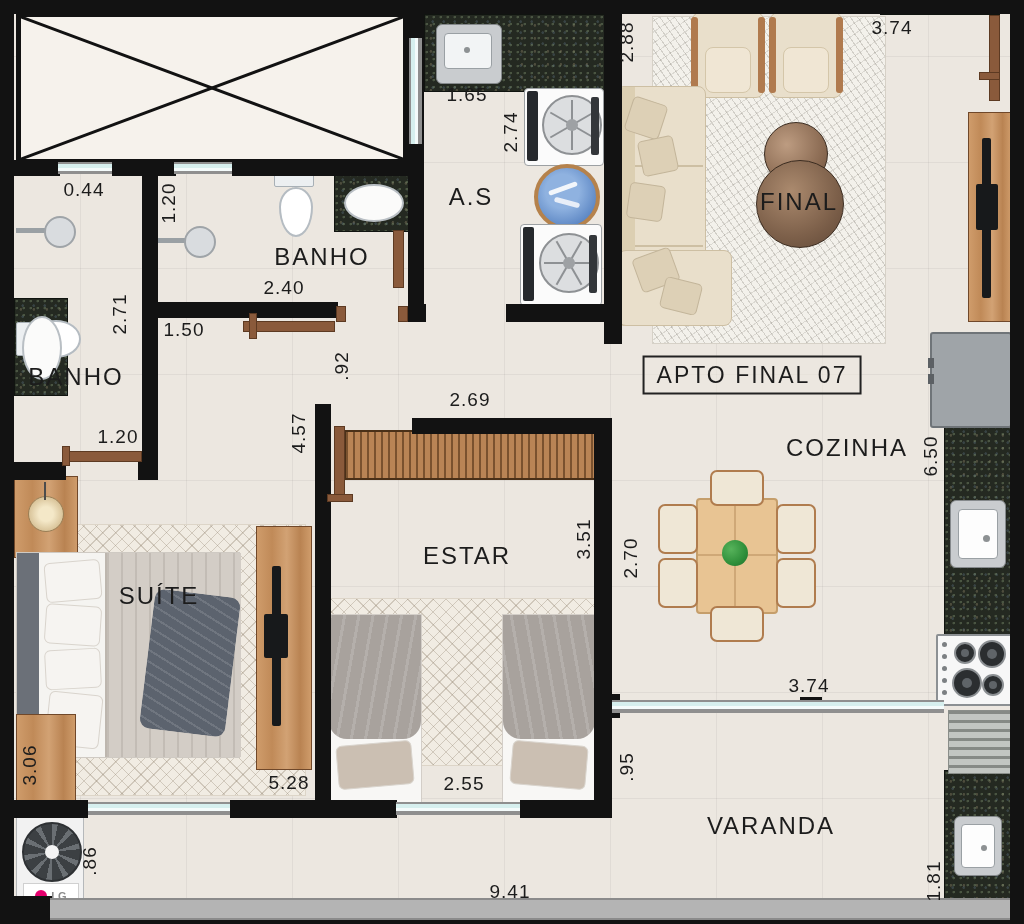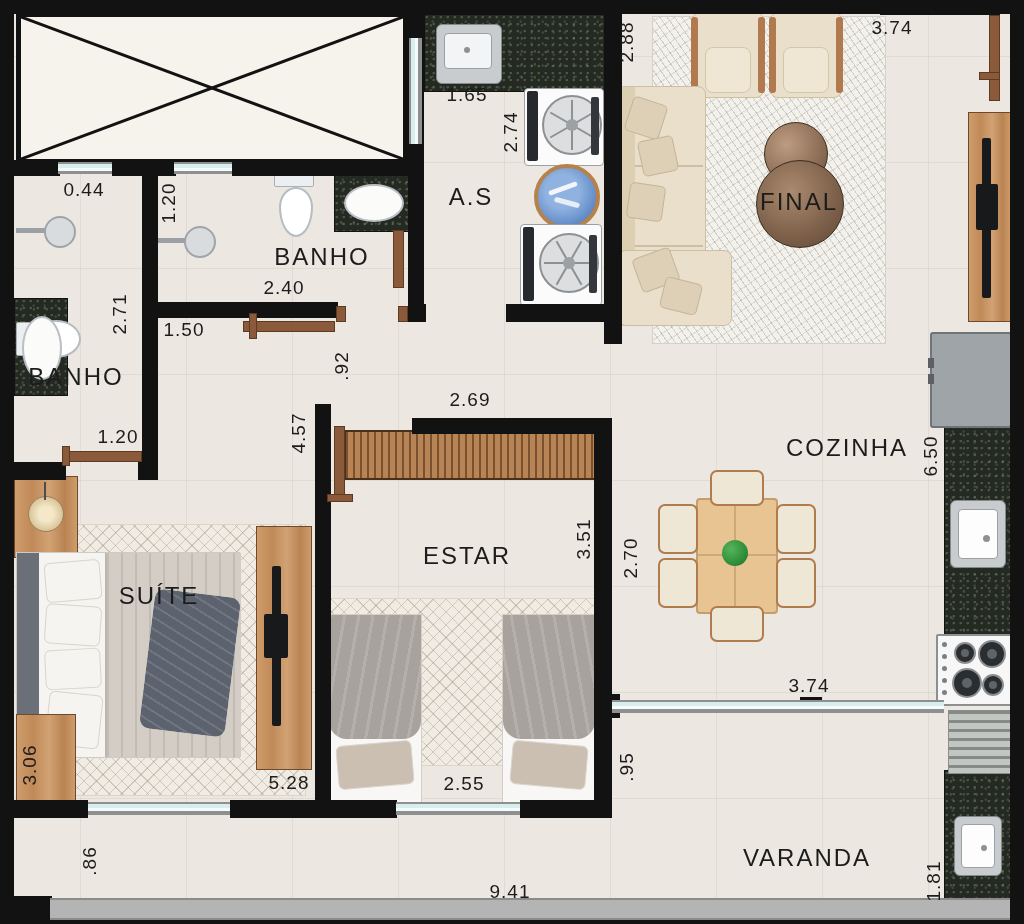--- a/index.html
+++ b/index.html
@@ -217,20 +217,29 @@
     <div class="abs" style="left:0;top:0;width:92px;height:124px;background:#a8a29d;border-radius:0 0 18px 18px;
          background-image:repeating-linear-gradient(100deg,rgba(255,255,255,.14) 0 3px,transparent 3px 14px);"></div>
     <div class="pillow" style="left:8px;top:128px;width:74px;height:42px;background:#cbbfb2;transform:rotate(-5deg);"></div>
   </div>
   <div class="abs" style="left:502px;top:614px;width:92px;height:188px;background:#f8f7f5;border:1px solid #d3cec8;">
     <div class="abs" style="left:0;top:0;width:92px;height:124px;background:#a8a29d;border-radius:0 0 18px 18px;
          background-image:repeating-linear-gradient(80deg,rgba(255,255,255,.14) 0 3px,transparent 3px 14px);"></div>
     <div class="pillow" style="left:8px;top:128px;width:74px;height:42px;background:#cbbfb2;transform:rotate(5deg);"></div>
   </div>
 
+  <div class="abs" style="left:16px;top:816px;width:66px;height:94px;background:#f2f2f2;border:1px solid #b5b8ba;">
+    <div class="abs" style="left:5px;top:5px;width:56px;height:56px;border-radius:50%;background:repeating-conic-gradient(#6a6f73 0deg 12deg,#3c4043 12deg 36deg);border:2px solid #2e3134;">
+      <div class="abs" style="left:21px;top:21px;width:14px;height:14px;border-radius:50%;background:#f4f4f4;"></div>
+    </div>
+    <div class="abs" style="left:6px;top:66px;width:54px;height:24px;background:#ffffff;border:1px solid #d0d0d0;display:flex;align-items:center;justify-content:center;gap:4px;">
+      <span style="width:12px;height:12px;border-radius:50%;background:#e5006d;display:inline-block;"></span>
+      <span style="font-size:11px;color:#8a8a8a;font-weight:bold;">LG</span>
+    </div>
+  </div>
 
   <div class="wall" style="left:0;top:0;width:1024px;height:14px;"></div>
   <div class="wall" style="left:0;top:0;width:14px;height:924px;"></div>
   <div class="wall" style="left:1010px;top:0;width:14px;height:924px;"></div>
   <div class="wall" style="left:0;top:916px;width:1024px;height:8px;"></div>
   <div class="wall" style="left:0;top:896px;width:52px;height:28px;"></div>
   <div class="abs" style="left:50px;top:898px;width:960px;height:18px;background:#b4b4b4;border-top:2px solid #8b8b8b;border-bottom:2px solid #8b8b8b;"></div>
 
   <div class="wall" style="left:14px;top:160px;width:46px;height:16px;"></div>
   <div class="win-h" style="left:58px;top:162px;width:56px;height:12px;"></div>
@@ -277,21 +286,22 @@
   <div class="door" style="left:336px;top:306px;width:8px;height:14px;"></div>
   <div class="door" style="left:398px;top:306px;width:8px;height:14px;"></div>
 
   <div class="label room-label" style="left:322px;top:257px;">BANHO</div>
   <div class="label room-label" style="left:76px;top:377px;">BANHO</div>
   <div class="label room-label" style="left:471px;top:197px;">A.S</div>
   <div class="label room-label" style="left:799px;top:202px;">FINAL</div>
   <div class="label room-label" style="left:847px;top:448px;">COZINHA</div>
   <div class="label room-label" style="left:467px;top:556px;">ESTAR</div>
   <div class="label room-label" style="left:159px;top:596px;">SUÍTE</div>
-  <div class="label room-label" style="left:807px;top:826px;margin-top:32px;">VARANDA</div>
+  <div class="label room-label" style="left:771px;top:826px;">VARANDA</div>
+  <div class="unit-box" style="left:752px;top:375px;">APTO FINAL 07</div>
 
   <div class="label dim" style="left:84px;top:190px;">0.44</div>
   <div class="label dim v" style="left:169px;top:203px;">1.20</div>
   <div class="label dim" style="left:284px;top:288px;">2.40</div>
   <div class="label dim v" style="left:120px;top:314px;">2.71</div>
   <div class="label dim" style="left:184px;top:330px;">1.50</div>
   <div class="label dim" style="left:118px;top:437px;">1.20</div>
   <div class="label dim v" style="left:342px;top:366px;">.92</div>
   <div class="label dim v" style="left:299px;top:433px;">4.57</div>
   <div class="label dim" style="left:470px;top:400px;">2.69</div>

